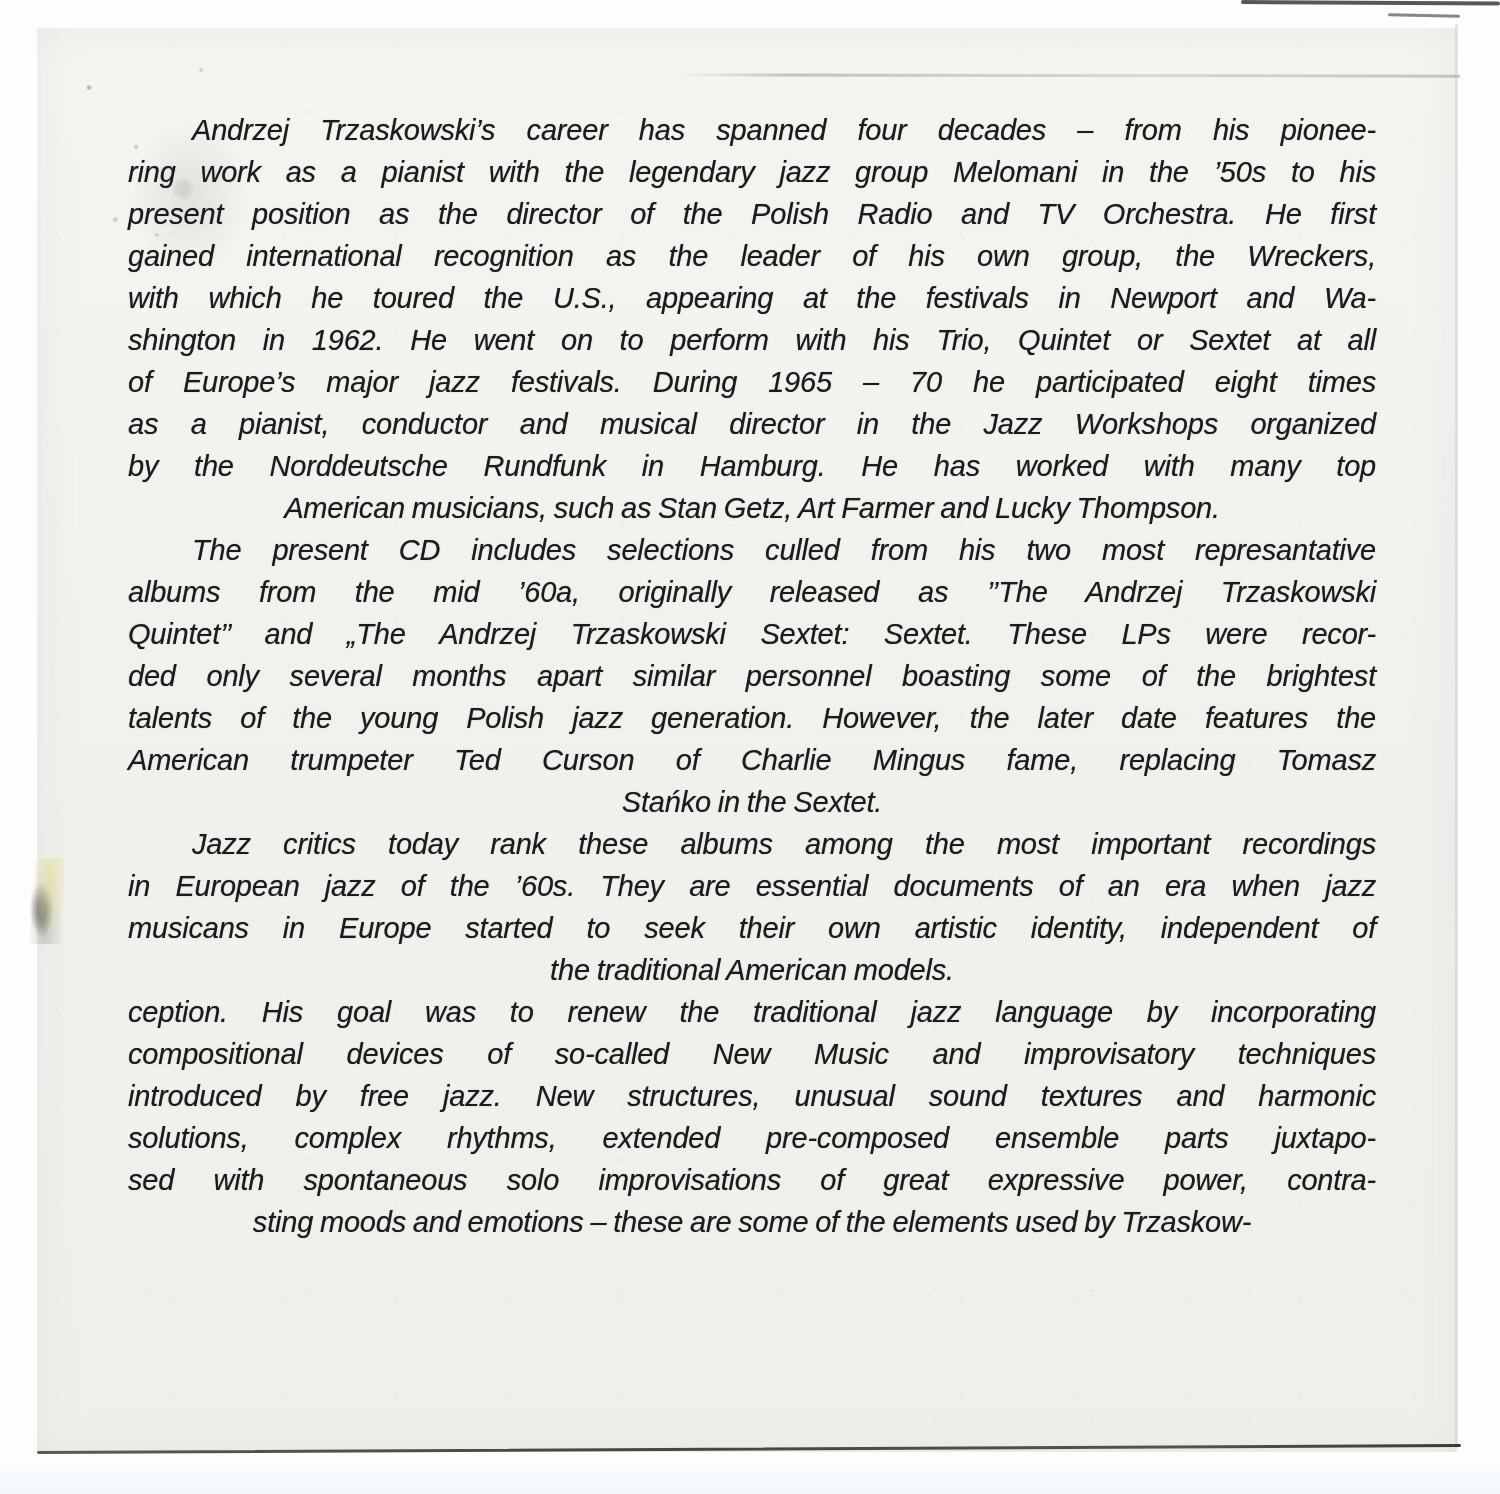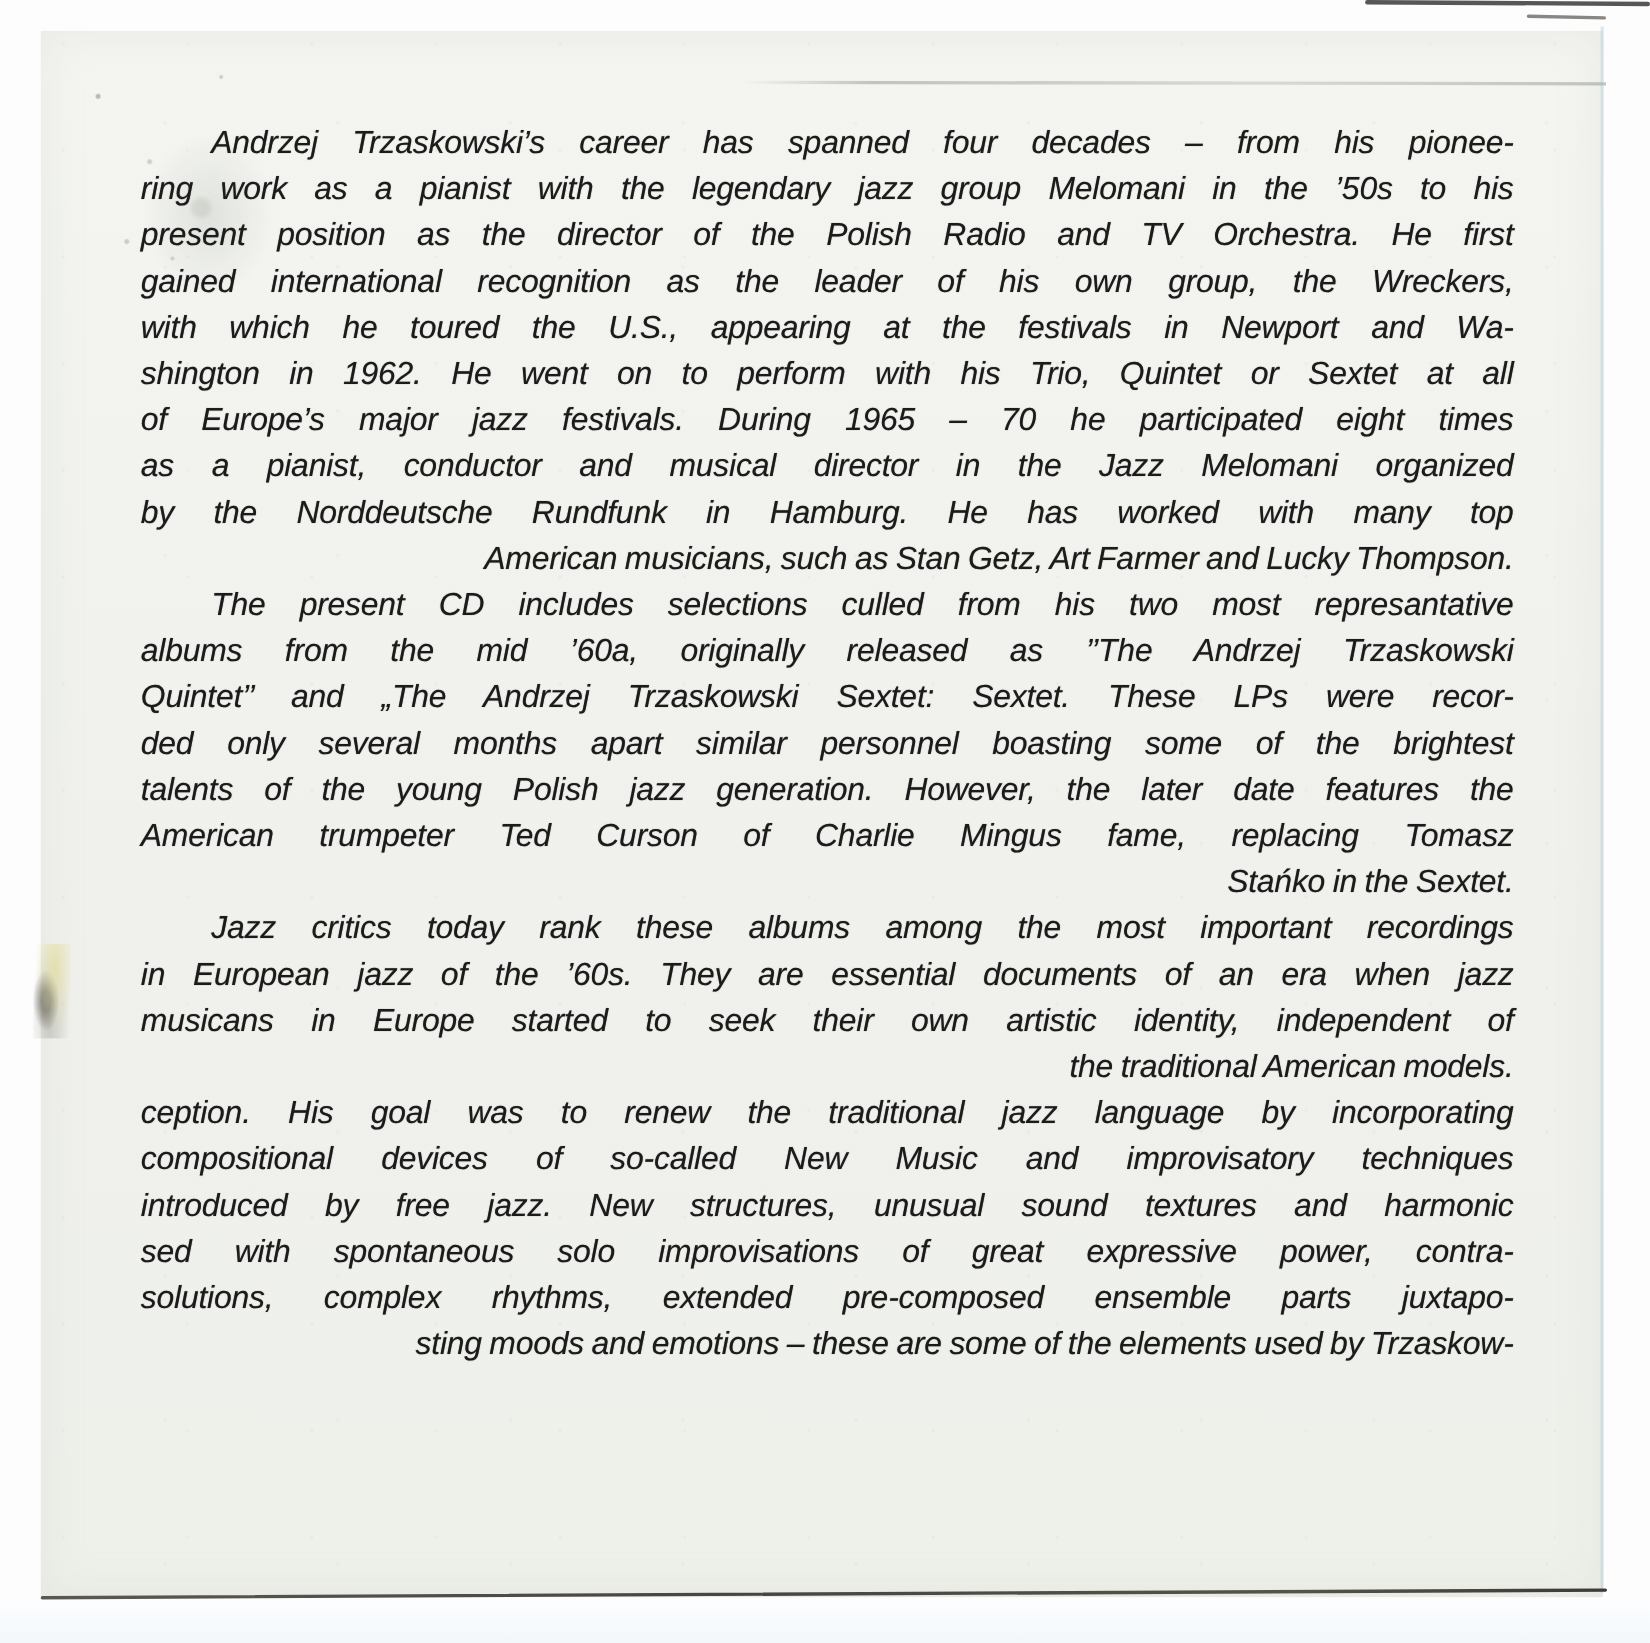--- a/index.html
+++ b/index.html
@@ -40,21 +40,21 @@
     color: var(--ink, #1b1b1b);
     font-size: 29px;
     letter-spacing: -0.2px;
     word-spacing: -1px;
     text-shadow: 0 0 0.9px rgba(15,15,15,0.55);
     font-style: italic;
   }
   .ln {
     height: 42px;
     line-height: 42px;
-    text-align: right;
+    text-align: center;
     white-space: normal;
   }
   .ln.just {
     text-align: justify;
     text-align-last: justify;
   }
   .ln.ind { text-indent: 64px; }
 
   
   .artifact { position: absolute; pointer-events: none; }
@@ -128,35 +128,35 @@
   <div class="artifact scanner-bed-bottom"></div>
 
   <div class="page-text">
       <div class="ln just ind">Andrzej Trzaskowski’s career has spanned four decades – from his pionee-</div>
       <div class="ln just">ring work as a pianist with the legendary jazz group Melomani in the ’50s to his</div>
       <div class="ln just">present position as the director of the Polish Radio and TV Orchestra. He first</div>
       <div class="ln just">gained international recognition as the leader of his own group, the Wreckers,</div>
       <div class="ln just">with which he toured the U.S., appearing at the festivals in Newport and Wa-</div>
       <div class="ln just">shington in 1962. He went on to perform with his Trio, Quintet or Sextet at all</div>
       <div class="ln just">of Europe’s major jazz festivals. During 1965 – 70 he participated eight times</div>
-      <div class="ln just">as a pianist, conductor and musical director in the Jazz Melomani organized</div>
+      <div class="ln just">as a pianist, conductor and musical director in the Jazz Workshops organized</div>
       <div class="ln just">by the Norddeutsche Rundfunk in Hamburg. He has worked with many top</div>
       <div class="ln">American musicians, such as Stan Getz, Art Farmer and Lucky Thompson.</div>
       <div class="ln just ind">The present CD includes selections culled from his two most represantative</div>
       <div class="ln just">albums from the mid ’60a, originally released as ’’The Andrzej Trzaskowski</div>
       <div class="ln just">Quintet’’ and „The Andrzej Trzaskowski Sextet: Sextet. These LPs were recor-</div>
       <div class="ln just">ded only several months apart similar personnel boasting some of the brightest</div>
       <div class="ln just">talents of the young Polish jazz generation. However, the later date features the</div>
       <div class="ln just">American trumpeter Ted Curson of Charlie Mingus fame, replacing Tomasz</div>
       <div class="ln">Stańko in the Sextet.</div>
       <div class="ln just ind">Jazz critics today rank these albums among the most important recordings</div>
       <div class="ln just">in European jazz of the ’60s. They are essential documents of an era when jazz</div>
       <div class="ln just">musicans in Europe started to seek their own artistic identity, independent of</div>
       <div class="ln">the traditional American models.</div>
       <div class="ln just">ception. His goal was to renew the traditional jazz language by incorporating</div>
       <div class="ln just">compositional devices of so-called New Music and improvisatory techniques</div>
       <div class="ln just">introduced by free jazz. New structures, unusual sound textures and harmonic</div>
+      <div class="ln just">solutions, complex rhythms, extended pre-composed ensemble parts juxtapo-</div>
       <div class="ln just">sed with spontaneous solo improvisations of great expressive power, contra-</div>
-      <div class="ln just">solutions, complex rhythms, extended pre-composed ensemble parts juxtapo-</div>
       <div class="ln">sting moods and emotions – these are some of the elements used by Trzaskow-</div>
     </div>
 
 </div>
 
 </body></html>

